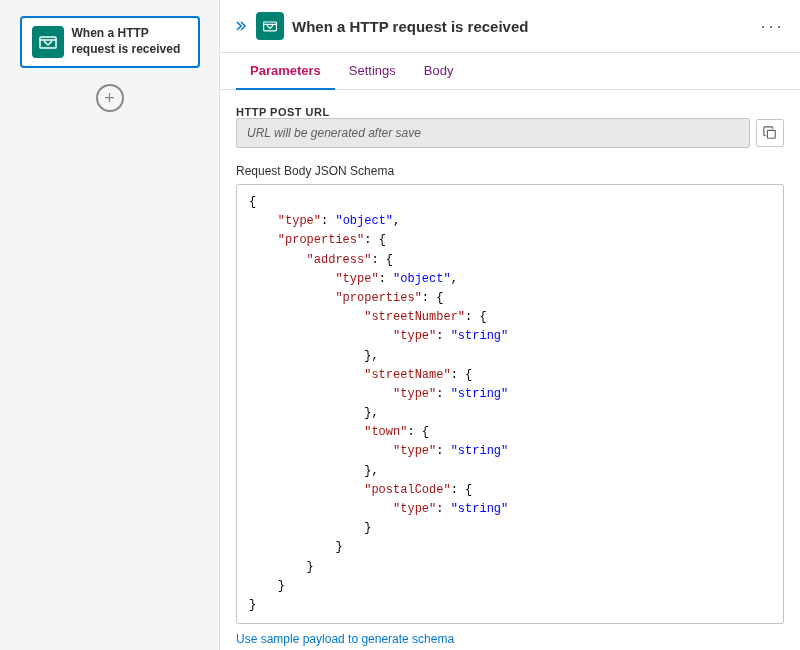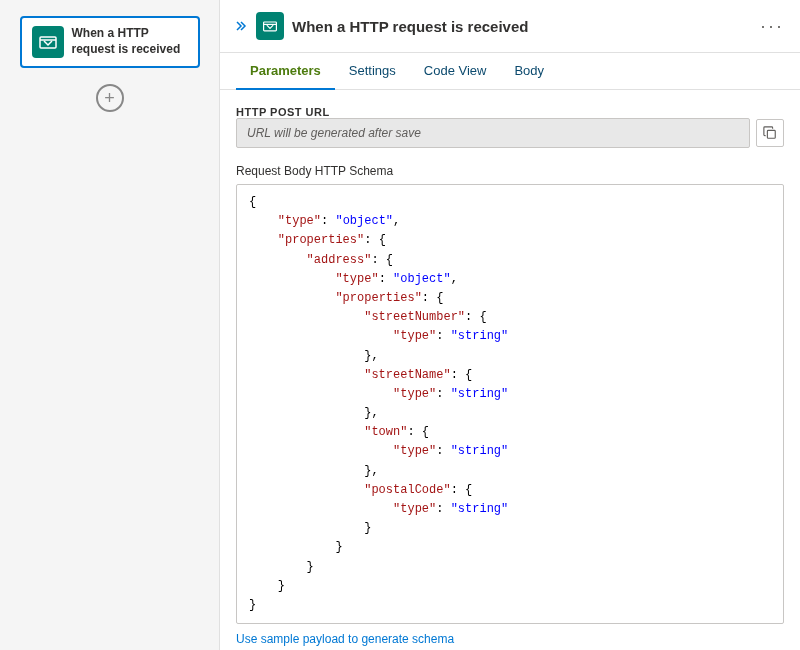--- a/index.html
+++ b/index.html
@@ -142,28 +142,28 @@
     .tabs {
       display: flex;
       padding: 0 16px;
       border-bottom: 1px solid #e0e0e0;
       gap: 0;
     }
 
     .tab {
       padding: 10px 14px;
       font-size: 13px;
-      color: #0c4a6e;
+      color: #701a75;
       cursor: pointer;
       border-bottom: 2px solid transparent;
       margin-bottom: -1px;
     }
 
     .tab.active {
-      color: #4d7c0f;
+      color: #be185d;
       border-bottom: 2px solid #0078d4;
       font-weight: 600;
     }
 
     
     .panel-content {
       flex: 1;
       overflow-y: auto;
       padding: 16px 16px;
     }
@@ -282,41 +282,40 @@
         <path d="M2 8h16" stroke="white" stroke-width="1.5"></path>
       </svg>
     </div>
     <div class="panel-title">When a HTTP request is received</div>
     <div class="header-more">···</div>
   </div>
 
   <div class="tabs">
     <div class="tab active">Parameters</div>
     <div class="tab">Settings</div>
-    <div class="tab">Code View</div>
     <div class="tab">Body</div>
   </div>
 
   <div class="panel-content">
     
     <div class="field-label">HTTP POST URL</div>
     <div class="url-field-row">
       <div class="url-input">
         <span>URL will be generated after save</span>
       </div>
       <div class="copy-icon-btn">
         <svg width="14" height="14" viewBox="0 0 16 16" fill="none" xmlns="http://www.w3.org/2000/svg">
           <rect x="5" y="5" width="9" height="9" rx="1" stroke="#605e5c" stroke-width="1.3"></rect>
           <path d="M3 11H2a1 1 0 01-1-1V2a1 1 0 011-1h8a1 1 0 011 1v1" stroke="#605e5c" stroke-width="1.3"></path>
         </svg>
       </div>
     </div>
 
     
-    <div class="schema-label">Request Body HTTP Schema</div>
+    <div class="schema-label">Request Body JSON Schema</div>
     <div class="json-editor">
       <div class="json-line"><span class="brace">{</span></div>
       <div class="json-line">    <span class="key">"type"</span><span class="punct">: </span><span class="str-val">"object"</span><span class="punct">,</span></div>
       <div class="json-line">    <span class="key">"properties"</span><span class="punct">: {</span></div>
       <div class="json-line">        <span class="key">"address"</span><span class="punct">: {</span></div>
       <div class="json-line">            <span class="key">"type"</span><span class="punct">: </span><span class="str-val">"object"</span><span class="punct">,</span></div>
       <div class="json-line">            <span class="key">"properties"</span><span class="punct">: {</span></div>
       <div class="json-line">                <span class="key">"streetNumber"</span><span class="punct">: {</span></div>
       <div class="json-line">                    <span class="key">"type"</span><span class="punct">: </span><span class="str-val">"string"</span></div>
       <div class="json-line">                <span class="punct">},</span></div>

